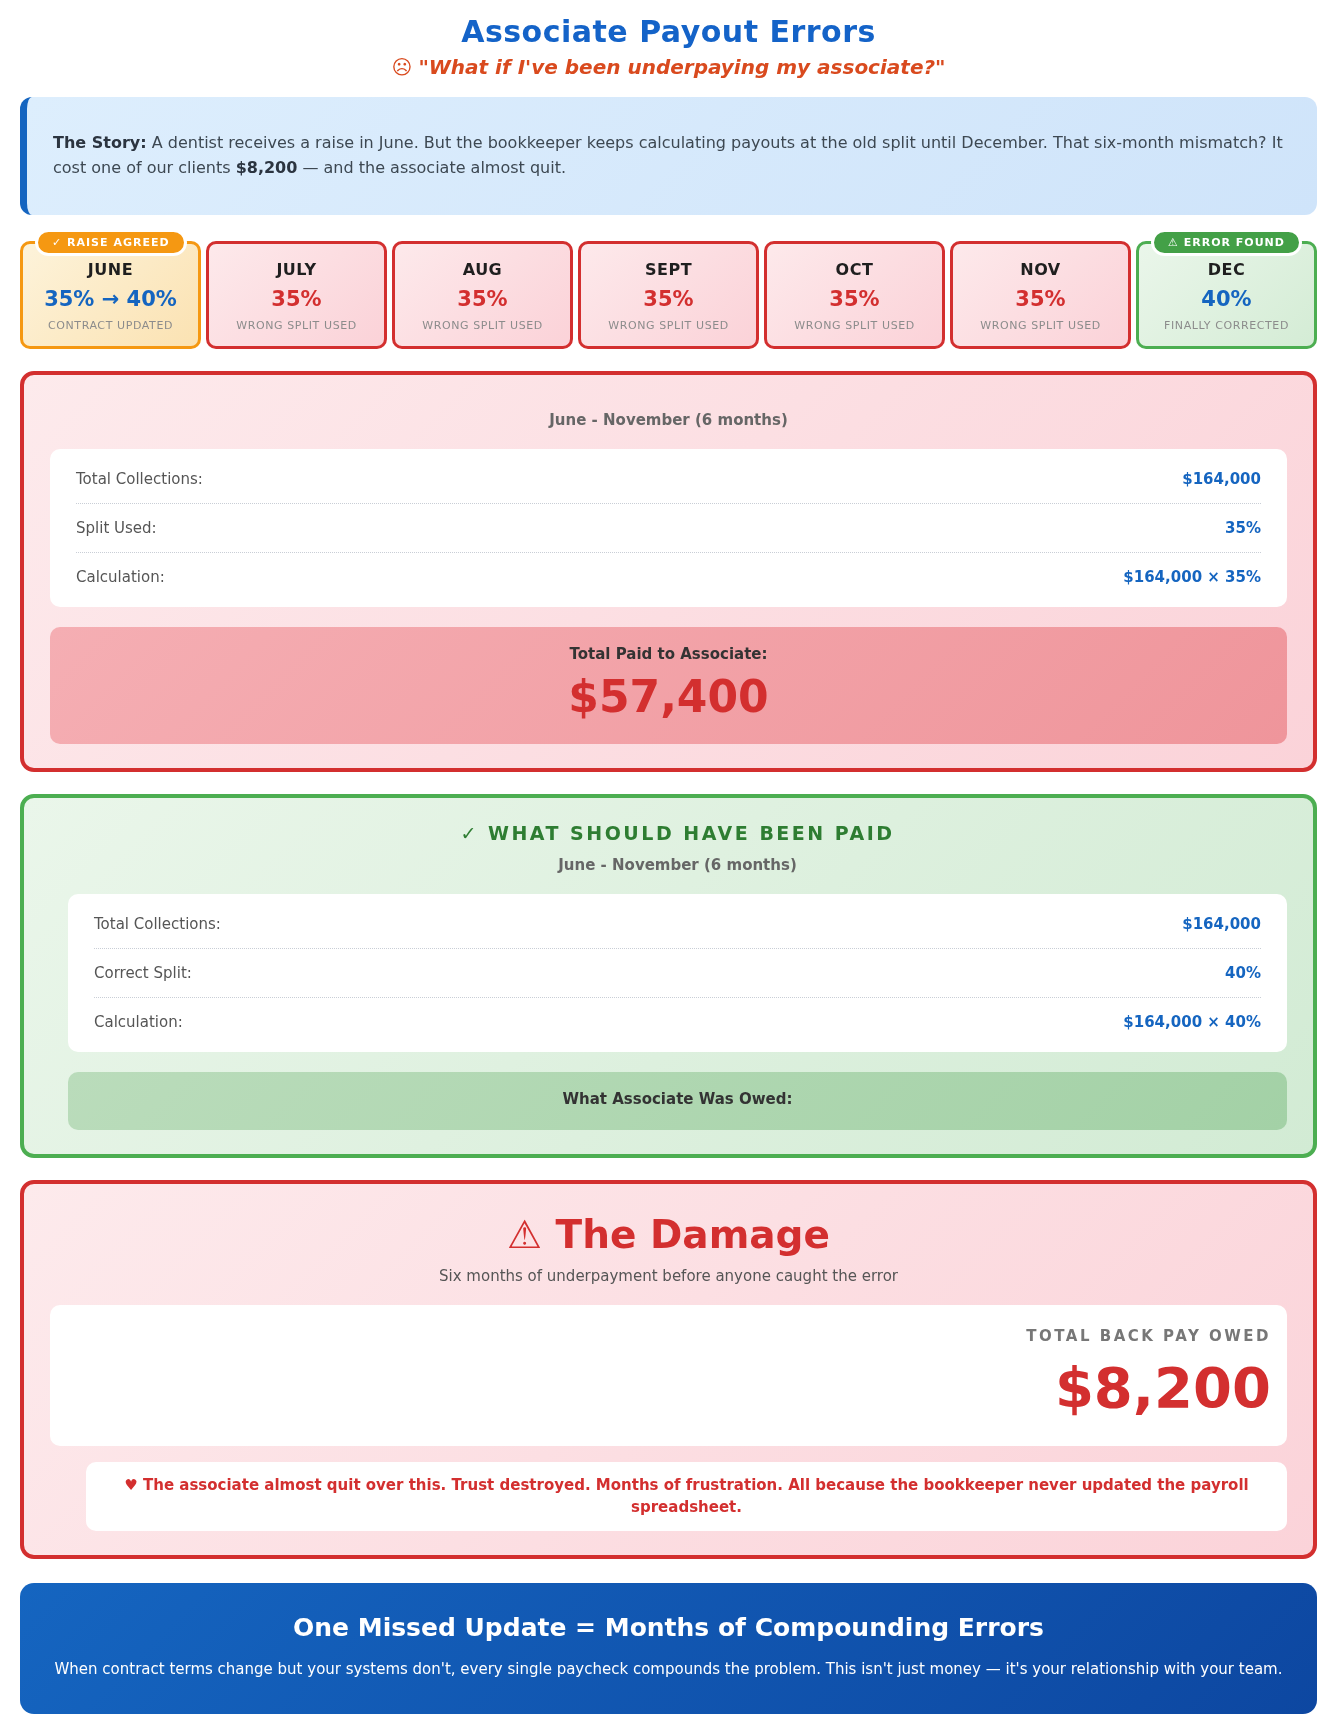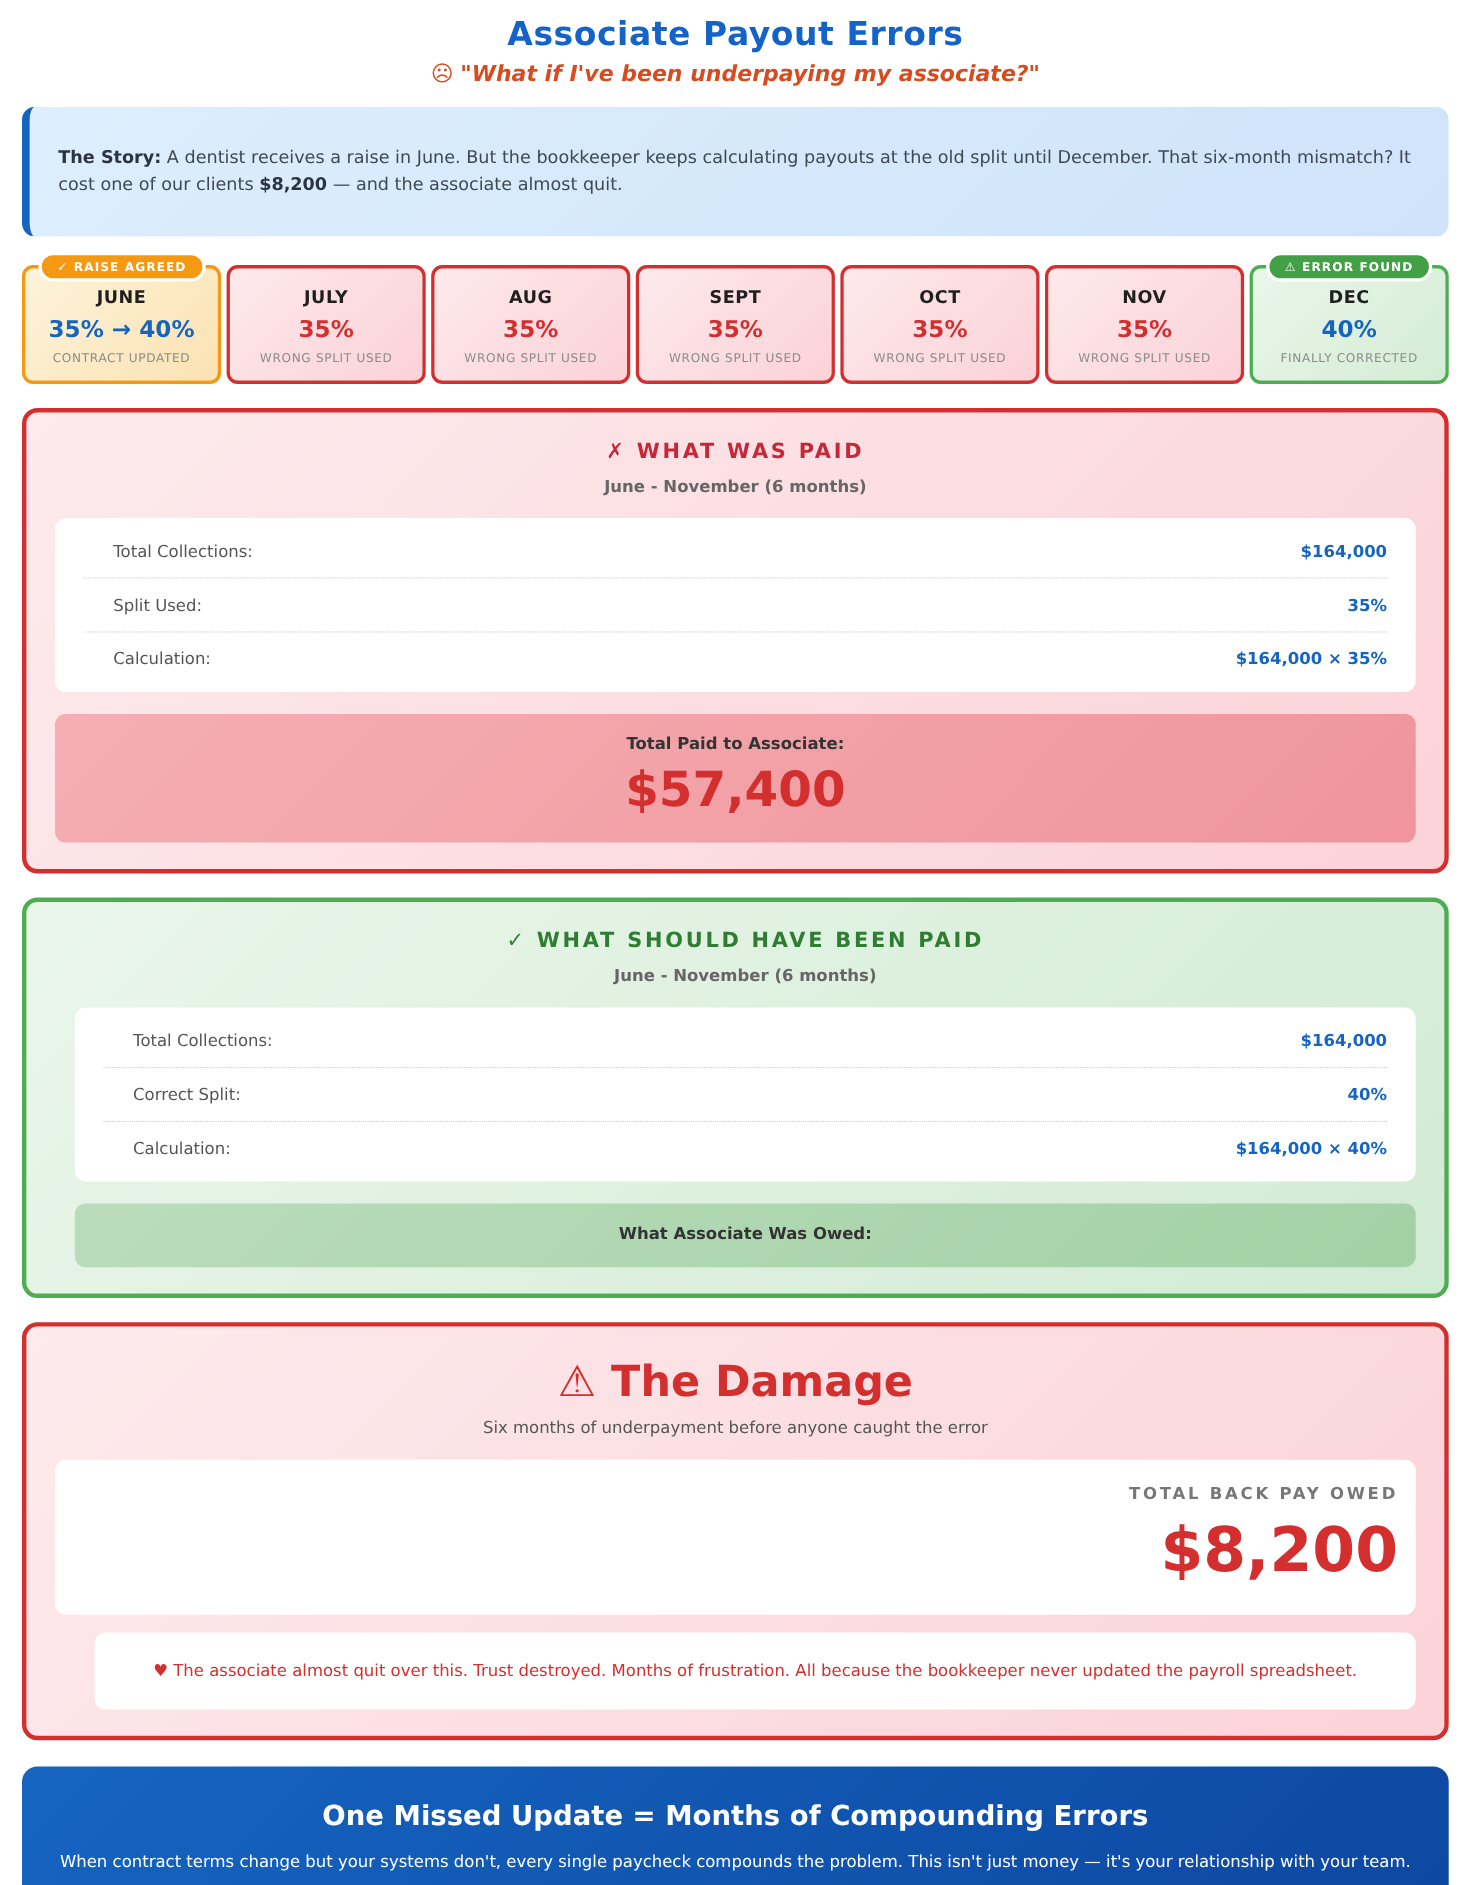--- a/index.html
+++ b/index.html
@@ -126,21 +126,21 @@
     margin-top: 20px;
   }
   .calc-row {
     display: flex;
     justify-content: space-between;
     align-items: center;
     padding: 15px 0;
     border-bottom: 1px dotted #c9ced6;
   }
   .calc-row:last-child { border-bottom: none; }
-  .calc-label { font-size: 15px; color: #555; margin-left: 27px; }
+  .calc-label { font-size: 15px; color: #555; }
   .calc-value { font-size: 15px; font-weight: bold; color: #1565c0; text-align: center; }
 
   .total-box {
     border-radius: 10px;
     text-align: center;
     padding: 18px 16px 22px;
     margin-top: 20px;
   }
   .total-box.red   { background: linear-gradient(135deg, #f5aeb3, #ef959b); }
   .total-box.green { background: linear-gradient(135deg, #badcbb, #a3d1a6); }
@@ -178,26 +178,26 @@
   }
   .backpay-amount {
     font-size: 56px;
     font-weight: bold;
     color: #d32f2f;
     margin-top: 10px;
   }
   .damage-note {
     background: #ffffff;
     border-radius: 10px;
-    padding: 24px 24px;
+    padding: 12px 24px;
     margin-top: 16px;
     text-align: center;
     color: #d32f2f;
     font-size: 15px;
-    font-weight: normal;
+    font-weight: bold;
     line-height: 1.5;
     margin-left: 36px;
   }
 
   
   .banner {
     margin-top: 24px;
     margin-bottom: 6px;
     border-radius: 14px;
     background: linear-gradient(135deg, #1565c0, #0d47a1);
@@ -257,21 +257,20 @@
     </div>
     <div class="month-card dec">
       <span class="badge green">⚠ ERROR FOUND</span>
       <div class="month-name">DEC</div>
       <div class="month-value">40%</div>
       <div class="month-caption">FINALLY CORRECTED</div>
     </div>
   </div>
 
   <div class="section-card red">
-    <div class="section-title"><span>✗</span> <span>WHAT WAS PAID</span></div>
     <div class="section-sub">June - November (6 months)</div>
     <div class="rows-box">
       <div class="calc-row">
         <span class="calc-label">Total Collections:</span>
         <span class="calc-value">$164,000</span>
       </div>
       <div class="calc-row">
         <span class="calc-label">Split Used:</span>
         <span class="calc-value">35%</span>
       </div>

